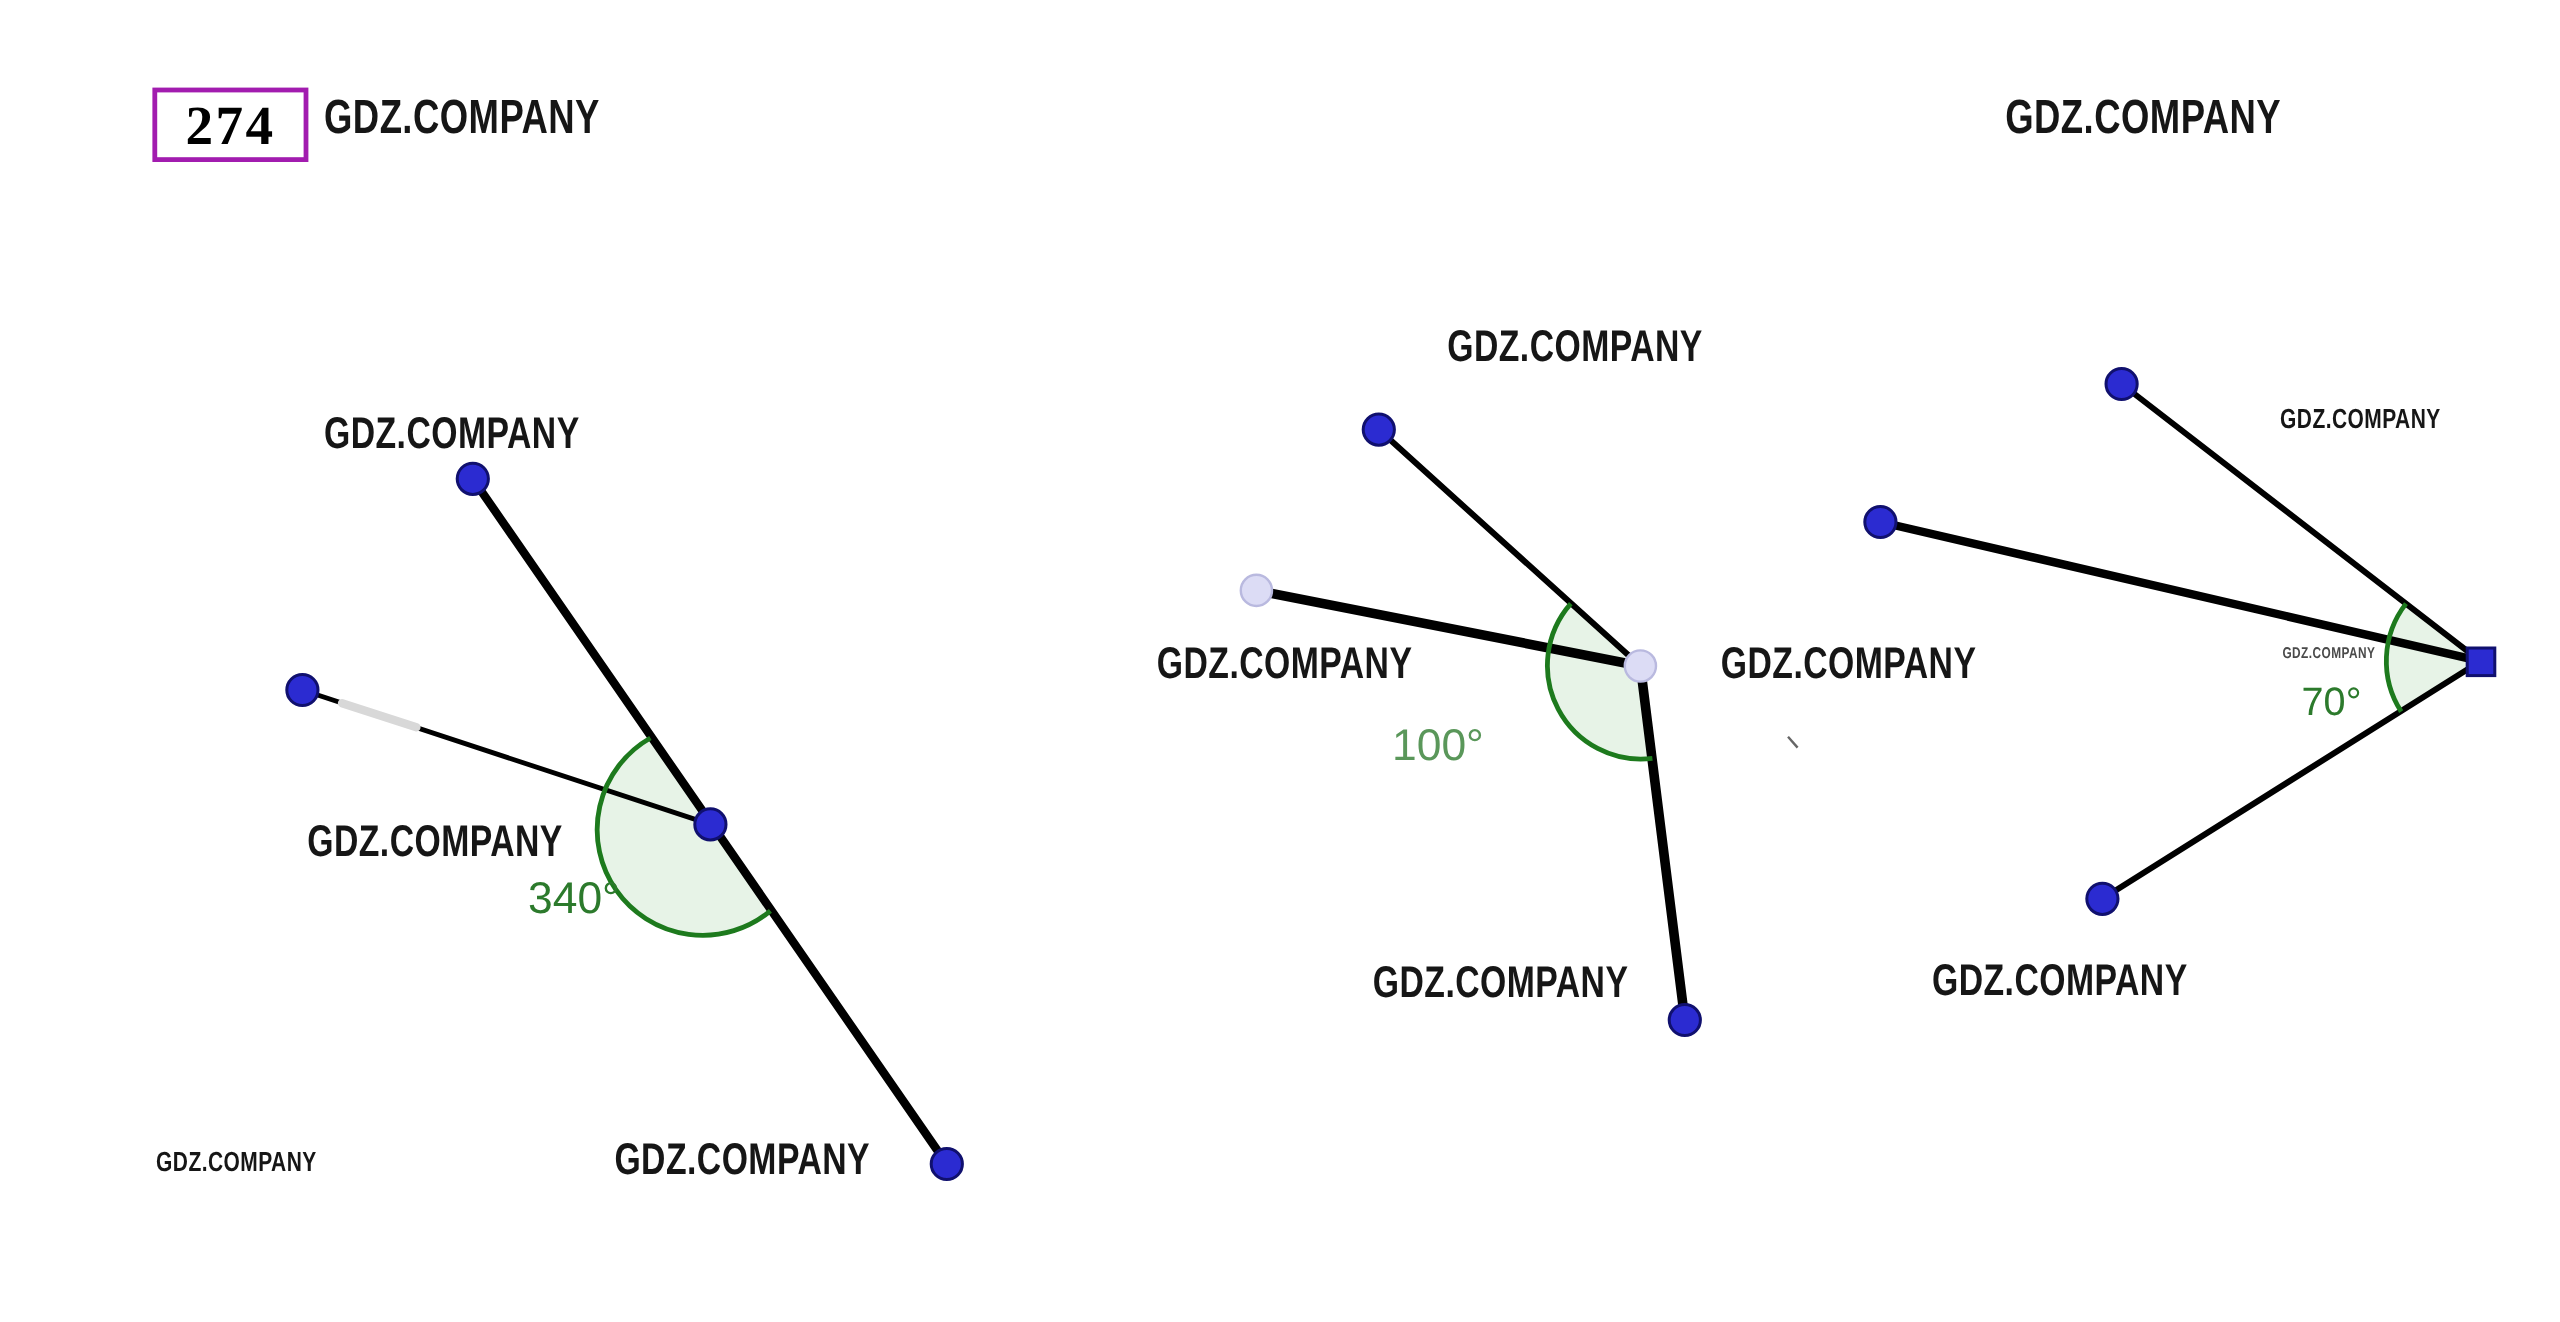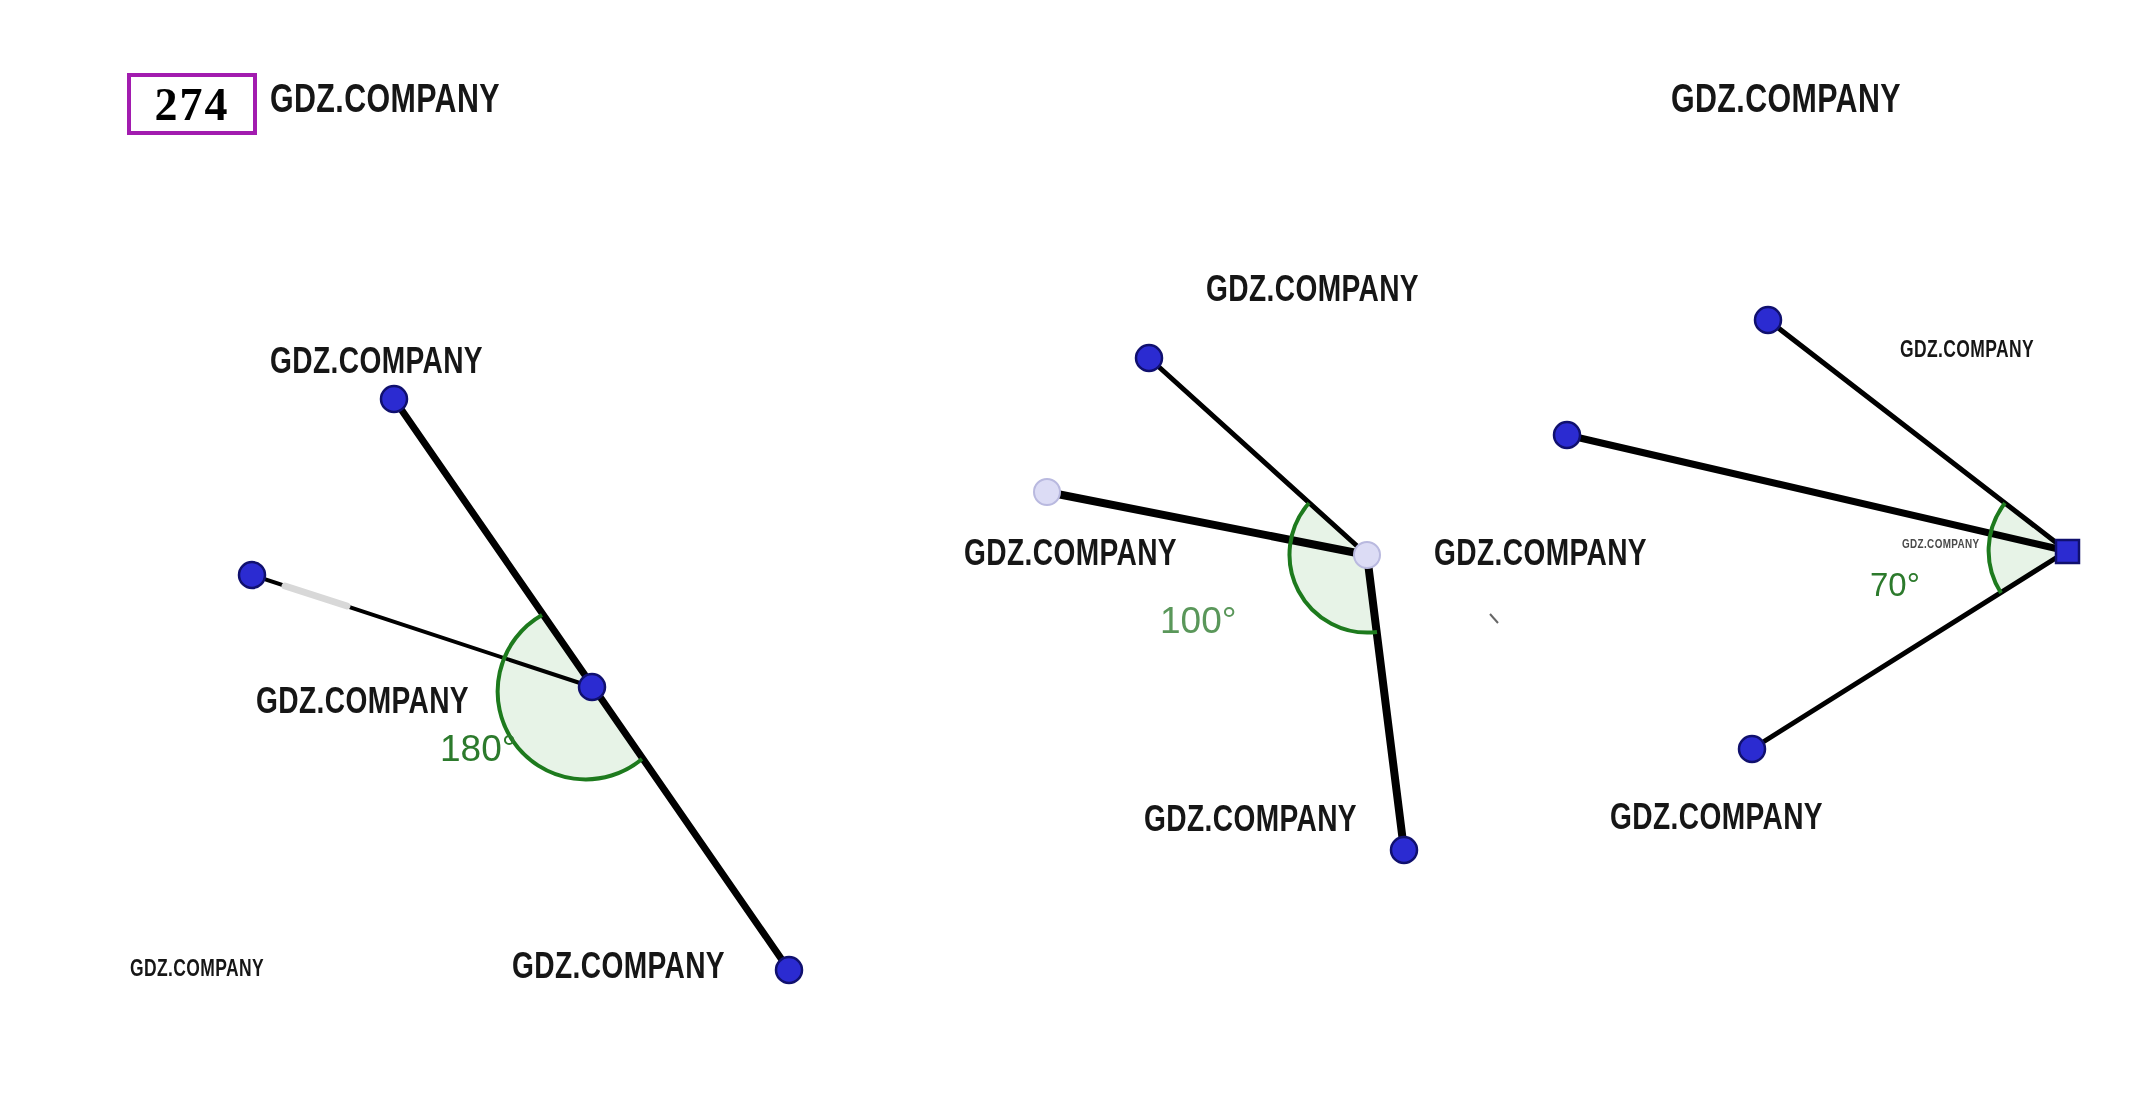--- a/index.html
+++ b/index.html
@@ -106,28 +106,28 @@
   </svg>
 
   <div class="task-box">
     <span>274</span>
   </div>
   <div class="wm wm-lg" style="left:270px; top:76px;">GDZ.COMPANY</div>
   <div class="wm wm-lg" style="left:1671px; top:76px;">GDZ.COMPANY</div>
 
   <div class="wm wm-md" style="left:270px; top:340px;">GDZ.COMPANY</div>
   <div class="wm wm-md" style="left:256px; top:680px;">GDZ.COMPANY</div>
-  <div class="angle" style="left:440px; top:728px;">180°</div>
+  <div class="angle" style="left:440px; top:728px;">340°</div>
   <div class="wm wm-md" style="left:512px; top:945px;">GDZ.COMPANY</div>
   <div class="wm wm-sm" style="left:130px; top:955px;">GDZ.COMPANY</div>
 
   <div class="wm wm-md" style="left:1206px; top:268px;">GDZ.COMPANY</div>
   <div class="wm wm-md" style="left:964px; top:532px;">GDZ.COMPANY</div>
   <div class="wm wm-md" style="left:1434px; top:532px;">GDZ.COMPANY</div>
   <div class="angle angle-faded" style="left:1160px; top:600px;">100°</div>
   <div class="wm wm-md" style="left:1144px; top:798px;">GDZ.COMPANY</div>
 
   <div class="wm wm-sm" style="left:1900px; top:336px;">GDZ.COMPANY</div>
   <div class="wm wm-xs" style="left:1902px; top:536px;">GDZ.COMPANY</div>
-  <div class="angle angle-sm" style="left:1870px; top:566px;">70°</div>
+  <div class="angle angle-sm" style="left:1918px; top:566px;">70°</div>
   <div class="wm wm-md" style="left:1610px; top:796px;">GDZ.COMPANY</div>
 
 </div>
 
 </body></html>

